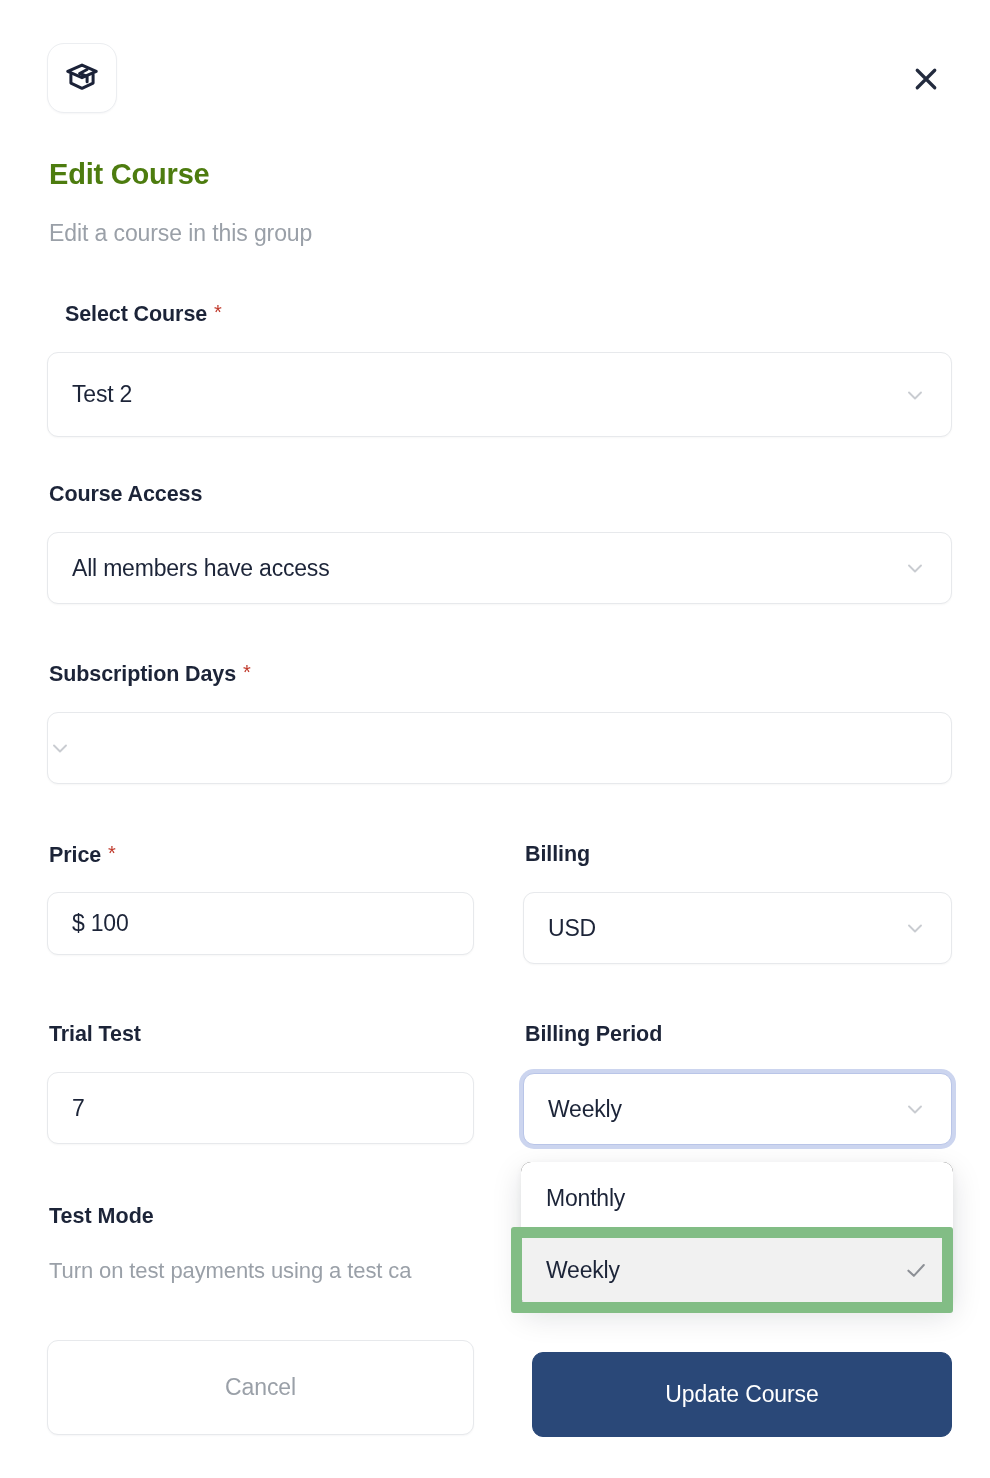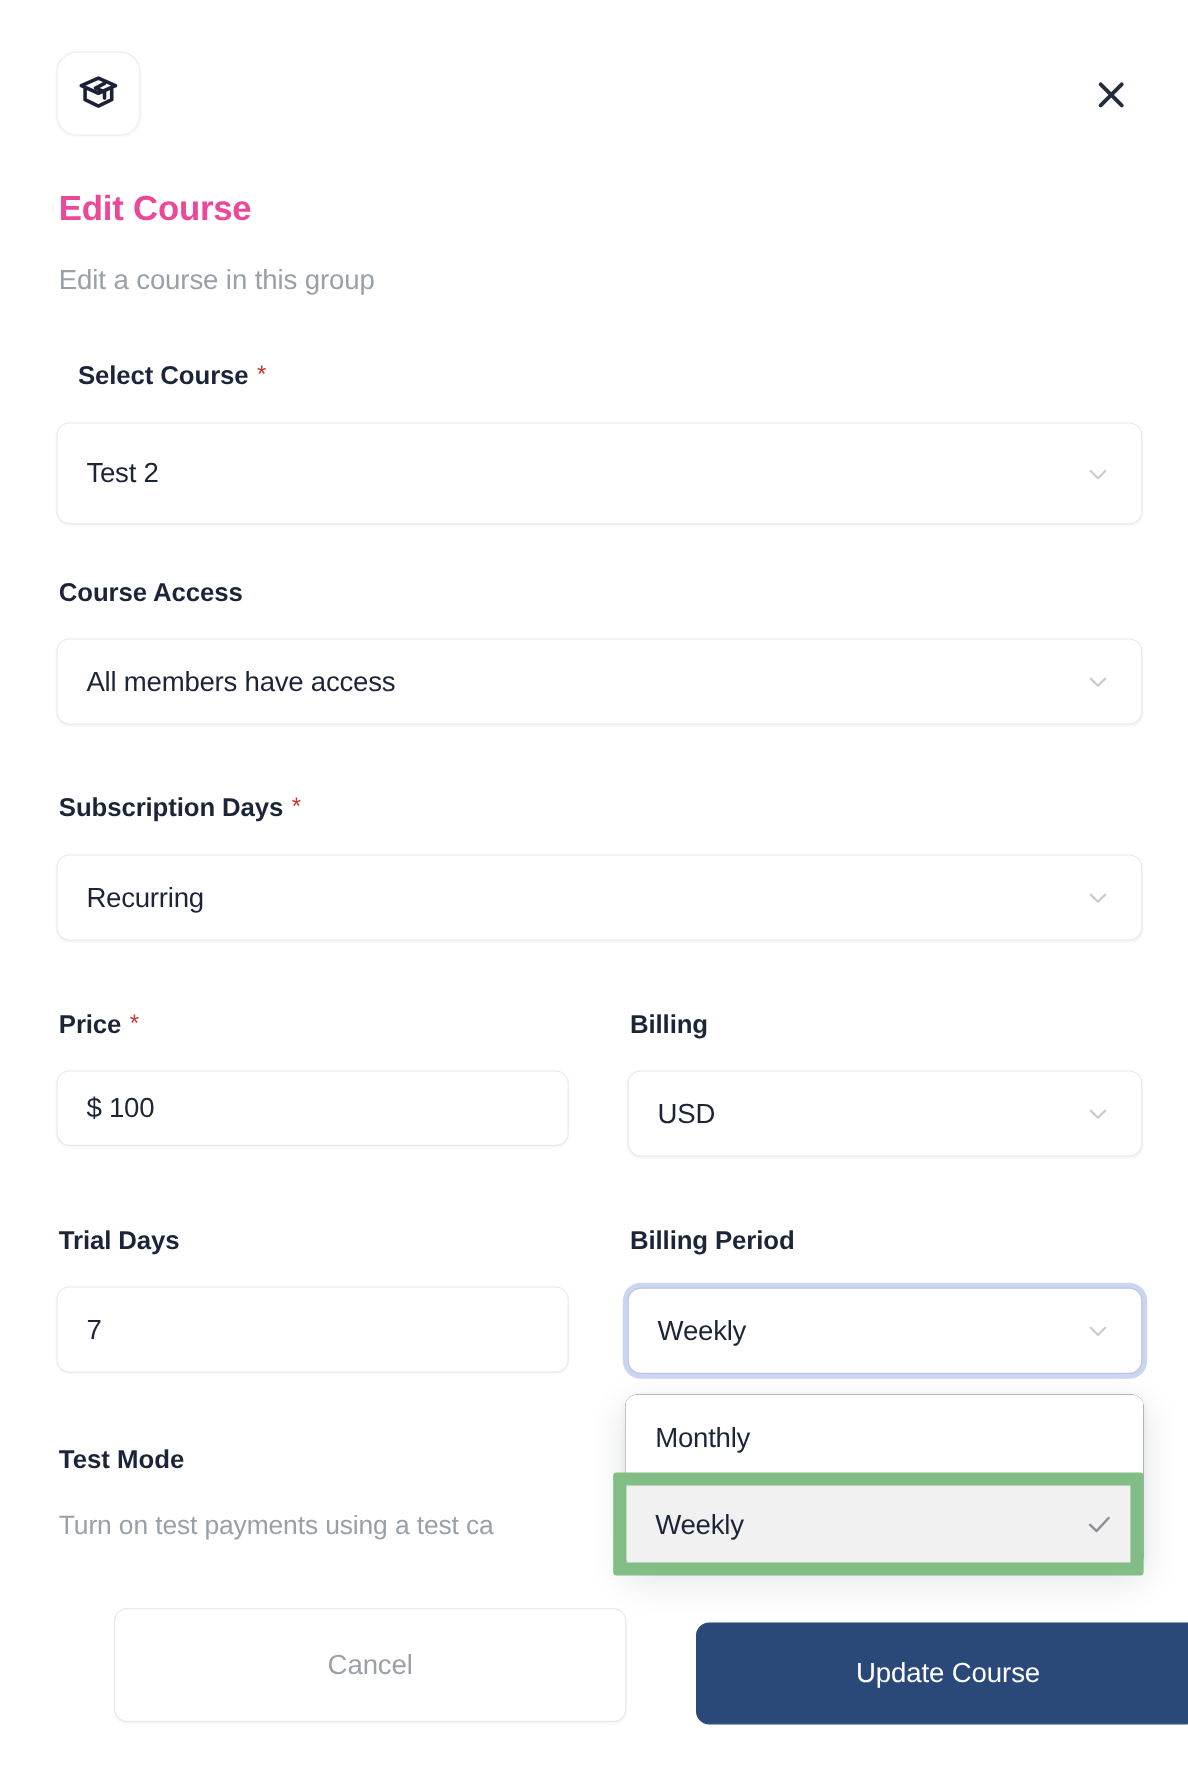--- a/index.html
+++ b/index.html
@@ -60,21 +60,21 @@
     background: transparent;
     border: none;
     padding: 0;
   }
 
   .page-title {
     position: absolute;
     left: 49px; top: 158px;
     font-size: 29px;
     font-weight: bold;
-    color: #ec4899;
+    color: #4d7c0f;
     letter-spacing: -0.2px;
   }
   .page-subtitle {
     position: absolute;
     left: 49px; top: 220px;
     font-size: 23px;
     color: #9aa0a8;
     letter-spacing: -0.1px;
   }
 
@@ -139,21 +139,20 @@
 
   .btn {
     position: absolute;
     border-radius: 11px;
     display: flex;
     align-items: center;
     justify-content: center;
     font-size: 23px;
     cursor: pointer;
     letter-spacing: -0.1px;
-    margin-left: 48px;
   }
   .btn-cancel {
     background: #ffffff;
     border: 1px solid #e7e9ec;
     color: #9aa0a8;
     box-shadow: 0 1px 2px rgba(16,24,40,0.04);
   }
   .btn-primary {
     background: #2a4878;
     border: 1px solid #2a4878;
@@ -244,21 +243,20 @@
         <svg width="24" height="24" viewBox="0 0 24 24">
             <path d="M6 9.5 L12 15.5 L18 9.5" stroke="#c9ccd1" stroke-width="1.9" fill="none" stroke-linecap="round" stroke-linejoin="round"></path>
           </svg>
       </div>
     </div>
 
     <div class="field-label" style="left:49px; top:661px;">
       <span>Subscription Days</span><span class="req">*</span>
     </div>
     <div class="control" style="left:47px; top:712px; width:905px; height:72px;">
-      <div class="val">Recurring</div>
       <div class="chev">
         <svg width="24" height="24" viewBox="0 0 24 24">
             <path d="M6 9.5 L12 15.5 L18 9.5" stroke="#c9ccd1" stroke-width="1.9" fill="none" stroke-linecap="round" stroke-linejoin="round"></path>
           </svg>
       </div>
     </div>
 
     <div class="field-label" style="left:49px; top:842px;">
       <span>Price</span><span class="req">*</span>
     </div>
@@ -272,21 +270,21 @@
     <div class="control" style="left:523px; top:892px; width:429px; height:72px;gap:42px;">
       <div class="val">USD</div>
       <div class="chev">
         <svg width="24" height="24" viewBox="0 0 24 24">
             <path d="M6 9.5 L12 15.5 L18 9.5" stroke="#c9ccd1" stroke-width="1.9" fill="none" stroke-linecap="round" stroke-linejoin="round"></path>
           </svg>
       </div>
     </div>
 
     <div class="field-label" style="left:49px; top:1022px;">
-      <span>Trial Days</span>
+      <span>Trial Test</span>
     </div>
     <div class="control" style="left:47px; top:1072px; width:427px; height:72px;">
       <div class="val">7</div>
     </div>
 
     <div class="helper-title" style="left:49px; top:1204px;">Test Mode</div>
     <div class="helper-text" style="left:49px; top:1258px;">Turn on test payments using a test ca</div>
 
     <button class="btn btn-cancel" style="left:47px; top:1340px; width:427px; height:95px;">Cancel</button>
     <button class="btn btn-primary" style="left:532px; top:1352px; width:420px; height:85px;">Update Course</button>

